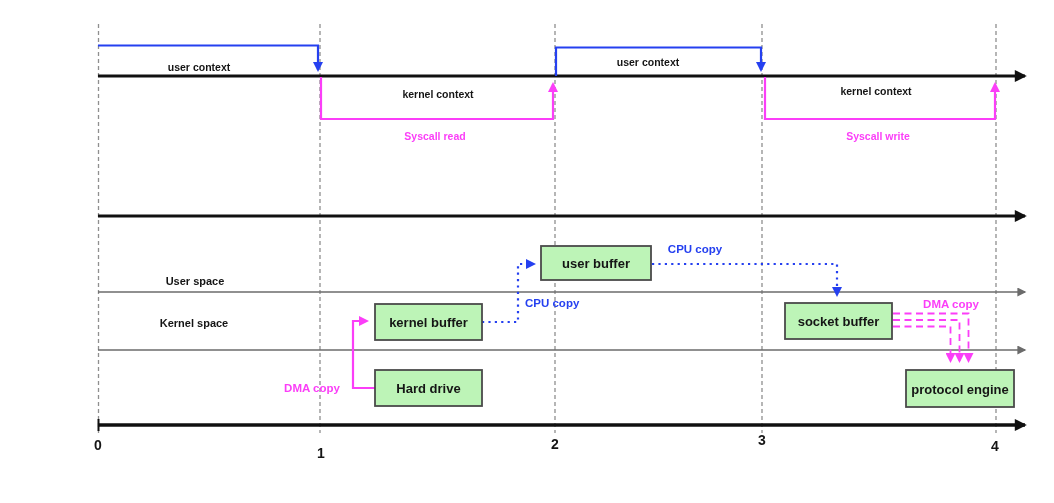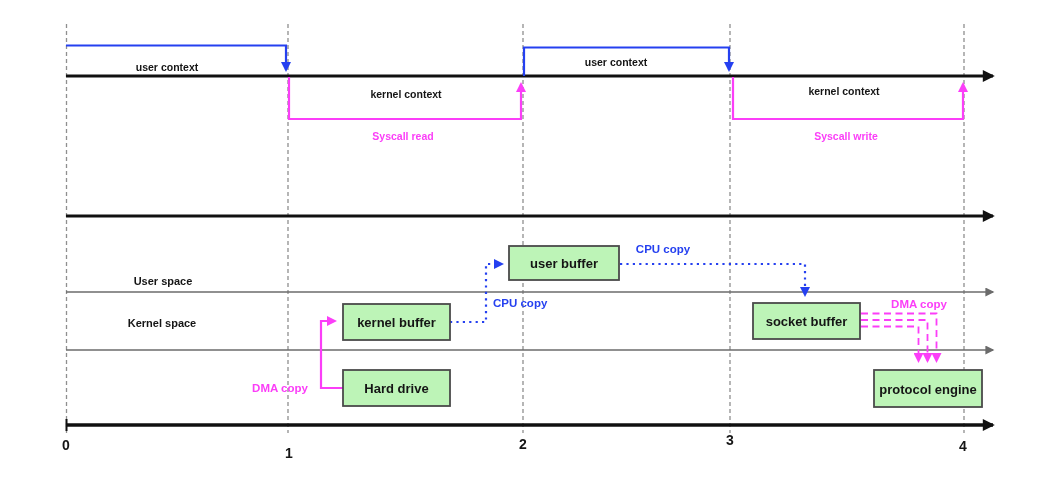--- a/index.html
+++ b/index.html
@@ -2,20 +2,21 @@
 <html><head>
 <meta charset="utf-8">
 <style>
   html, body { margin: 0; padding: 0; background: #ffffff; }
   .stage {
     position: relative;
     width: 982px;
     height: 503px;
     background: #ffffff;
     font-family: "Liberation Sans", sans-serif;
+    padding-left: 32px;
   }
   svg text {
     font-family: "Liberation Sans", sans-serif;
     font-weight: bold;
     fill: #151515;
   }
   .lbl-sm   { font-size: 10.5px; }
   .lbl-md   { font-size: 11px; }
   .lbl-copy { font-size: 11.5px; }
   .lbl-box  { font-size: 13px; }

